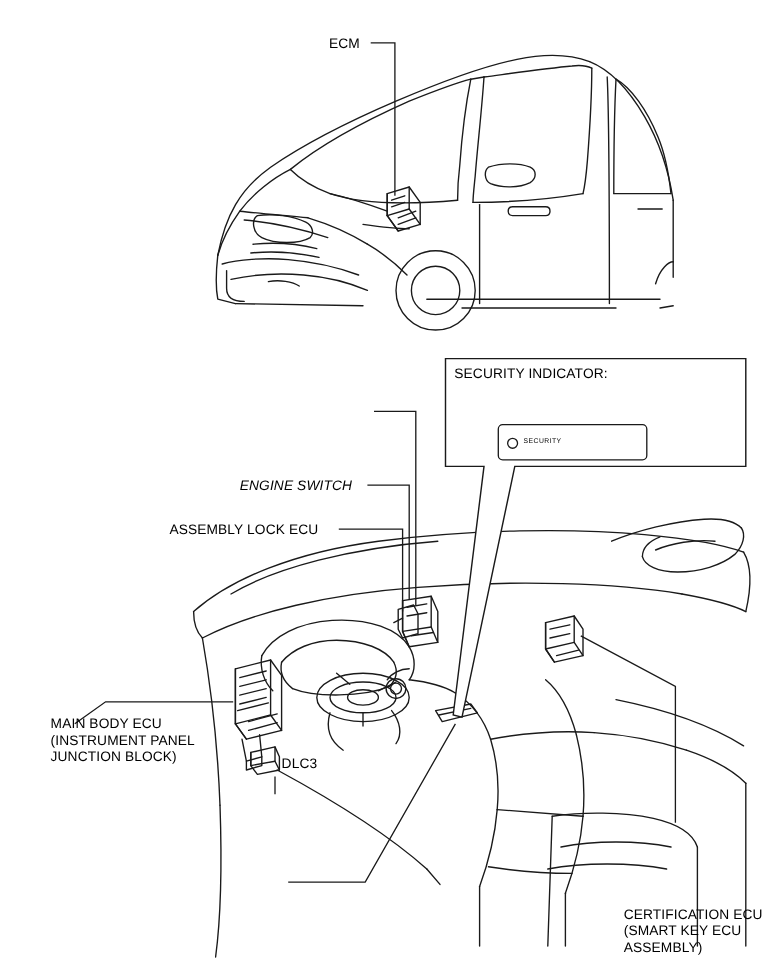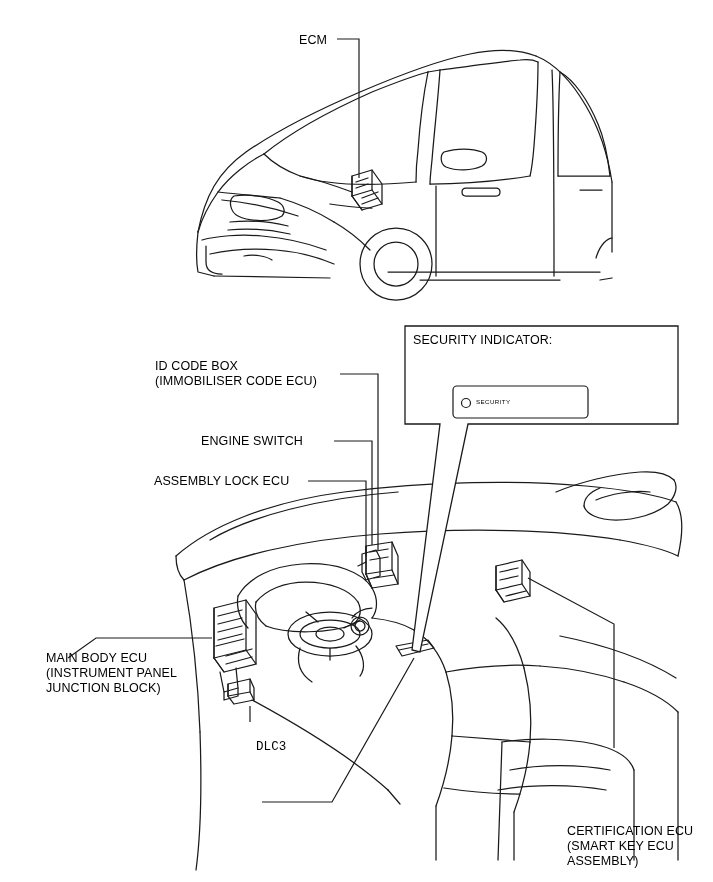--- a/index.html
+++ b/index.html
@@ -30,24 +30,24 @@
   .label {
     position: absolute;
     font-size: 12.5px;
     line-height: 15px;
     letter-spacing: 0.1px;
     white-space: pre;
     color: #000;
   }
   .lbl-ecm       { left: 299px; top: 33px; }
   .lbl-idcode    { left: 155px; top: 359px; }
-  .lbl-engsw     { left: 201px; top: 434px; }
+  .lbl-engsw     { left: 218px; top: 434px; font-style: italic; }
   .lbl-steer     { left: 154px; top: 474px; }
   .lbl-mainbody  { left: 18px;  top: 651px; margin-left: 28px; }
-  .lbl-dlc3      { left: 256px; top: 740px; font-family: Liberation Mono, monospace; }
+  .lbl-dlc3      { left: 256px; top: 687px; }
   .lbl-secind    { left: 111px; top: 795px; }
   .lbl-certecu   { left: 567px; top: 795px; margin-top: 29px; }
   .lbl-secbox    { left: 413px; top: 333px; }
   .indicator-text {
     position: absolute;
     left: 476px;
     top: 398px;
     font-size: 6.2px;
     letter-spacing: 0.4px;
     color: #000;
@@ -272,22 +272,20 @@
     <g stroke="#1a1a1a" stroke-width="1.3" fill="#ffffff">
       <path d="M405 326 L678 326 L678 424 L468 424 L420 652 L412 650 L440 424 L405 424 Z"></path>
     </g>
     <g fill="none" stroke="#1a1a1a" stroke-width="1.2">
       <rect x="453" y="386" width="135" height="32" rx="4" ry="4"></rect>
       <circle cx="466" cy="403" r="4.5"></circle>
     </g>
   </svg>
 
   <div class="label lbl-ecm">ECM</div>
-  <div class="label lbl-idcode">ID CODE BOX
-(IMMOBILISER CODE ECU)</div>
   <div class="label lbl-engsw">ENGINE SWITCH</div>
   <div class="label lbl-steer">ASSEMBLY LOCK ECU</div>
   <div class="label lbl-mainbody">MAIN BODY ECU
 (INSTRUMENT PANEL
 JUNCTION BLOCK)</div>
   <div class="label lbl-dlc3">DLC3</div>
   <div class="label lbl-certecu">CERTIFICATION ECU
 (SMART KEY ECU
 ASSEMBLY)</div>
   <div class="label lbl-secbox">SECURITY INDICATOR:</div>

